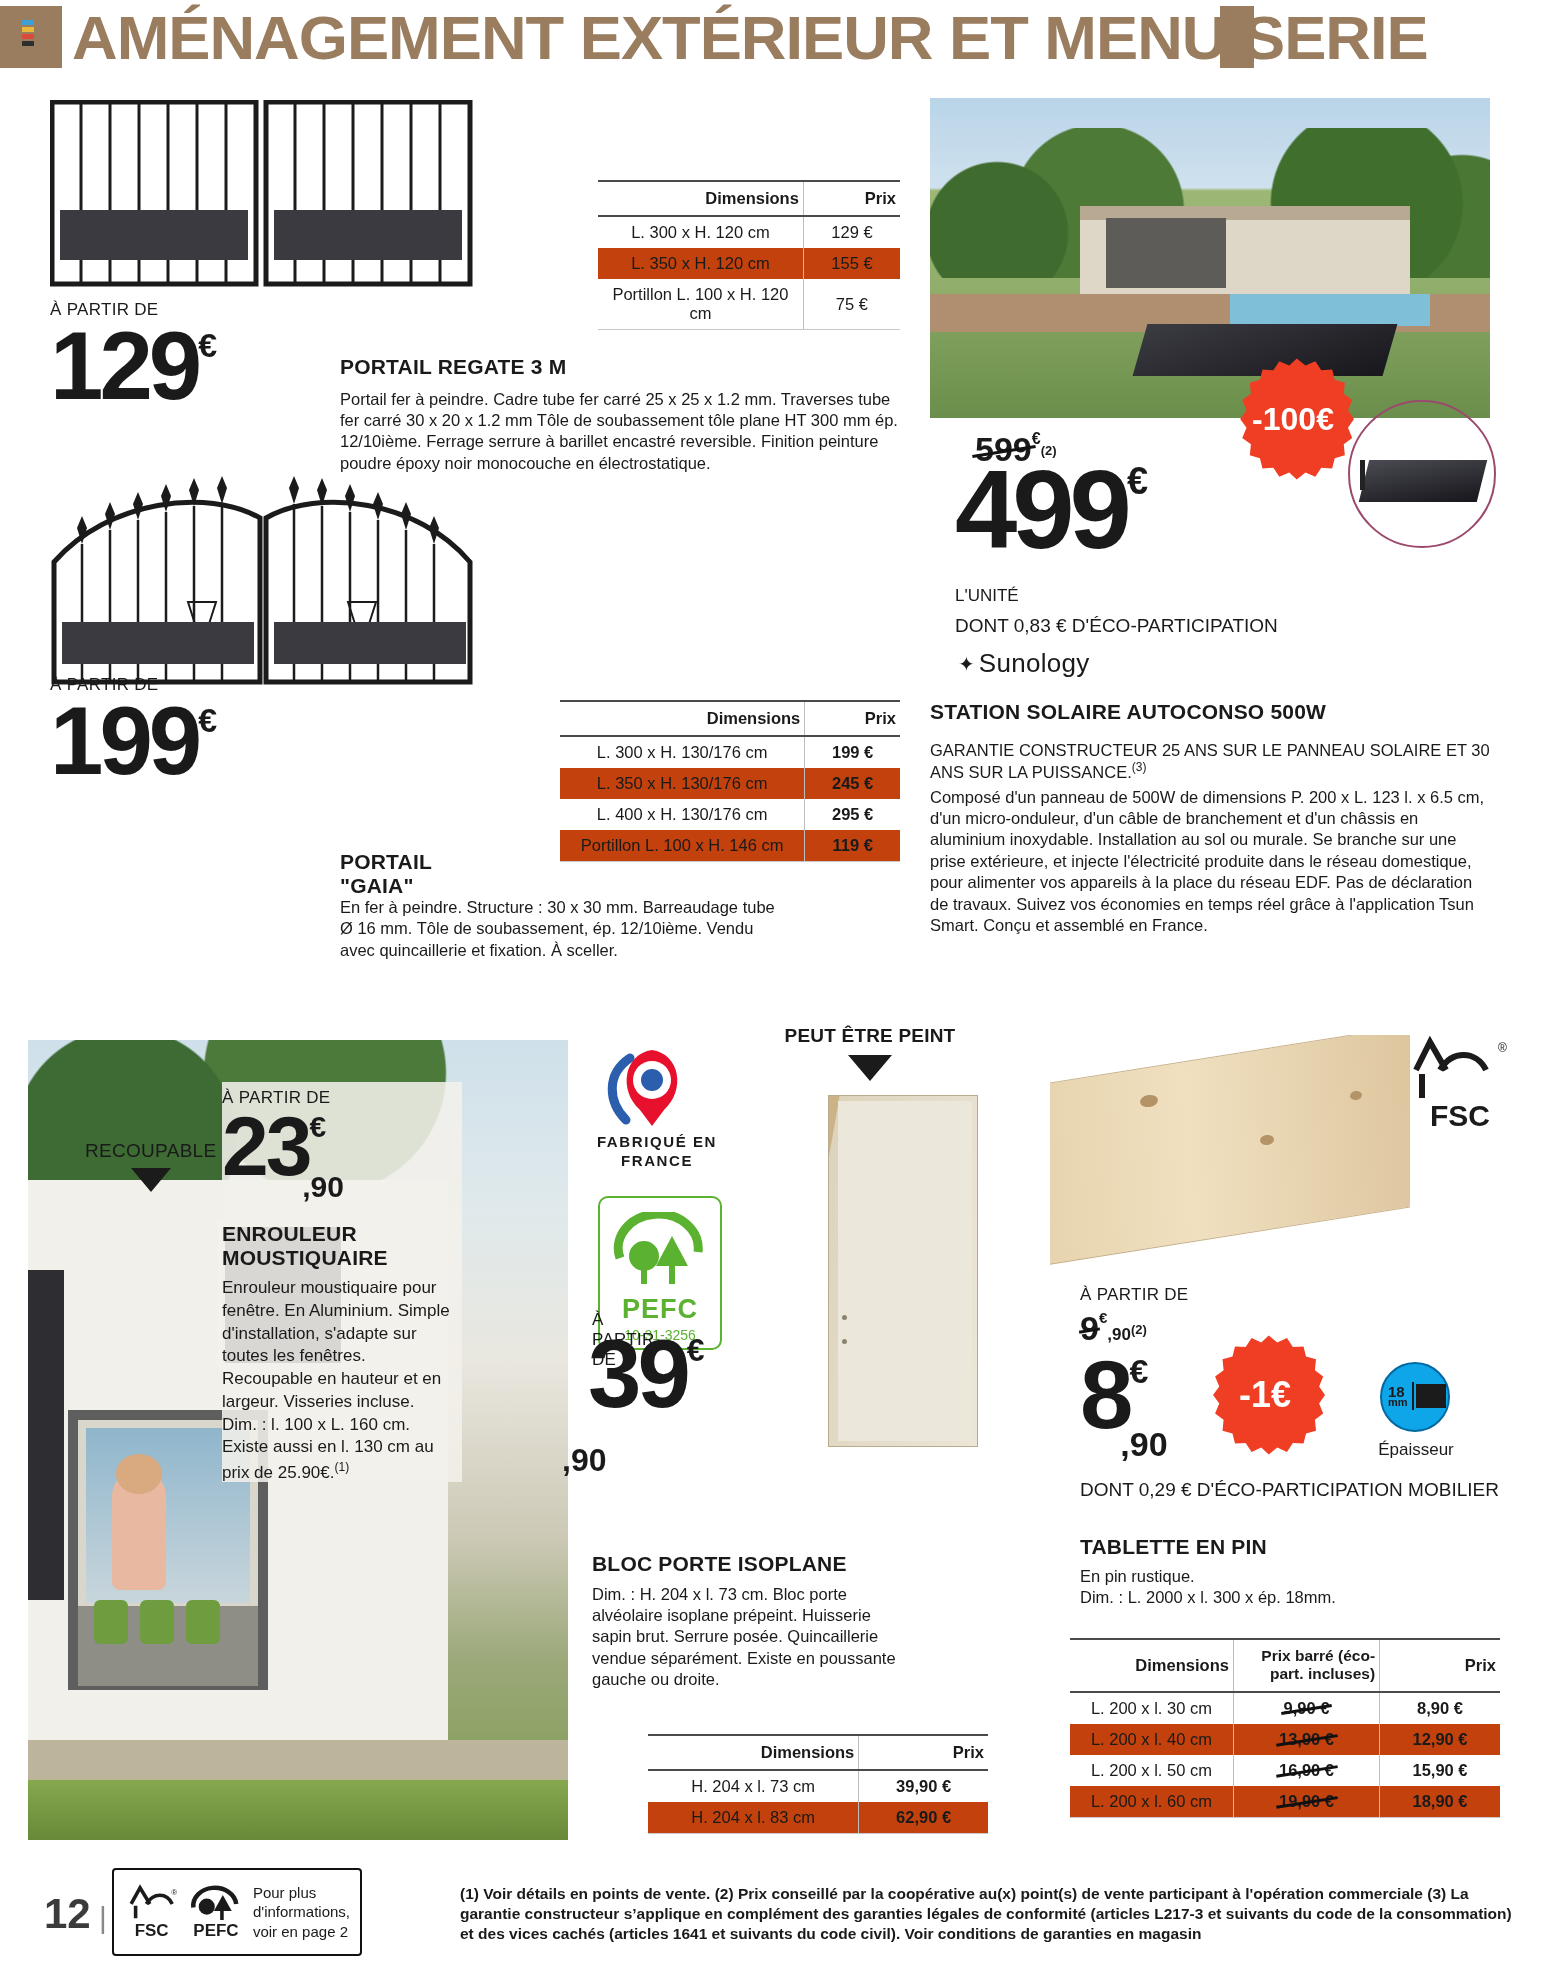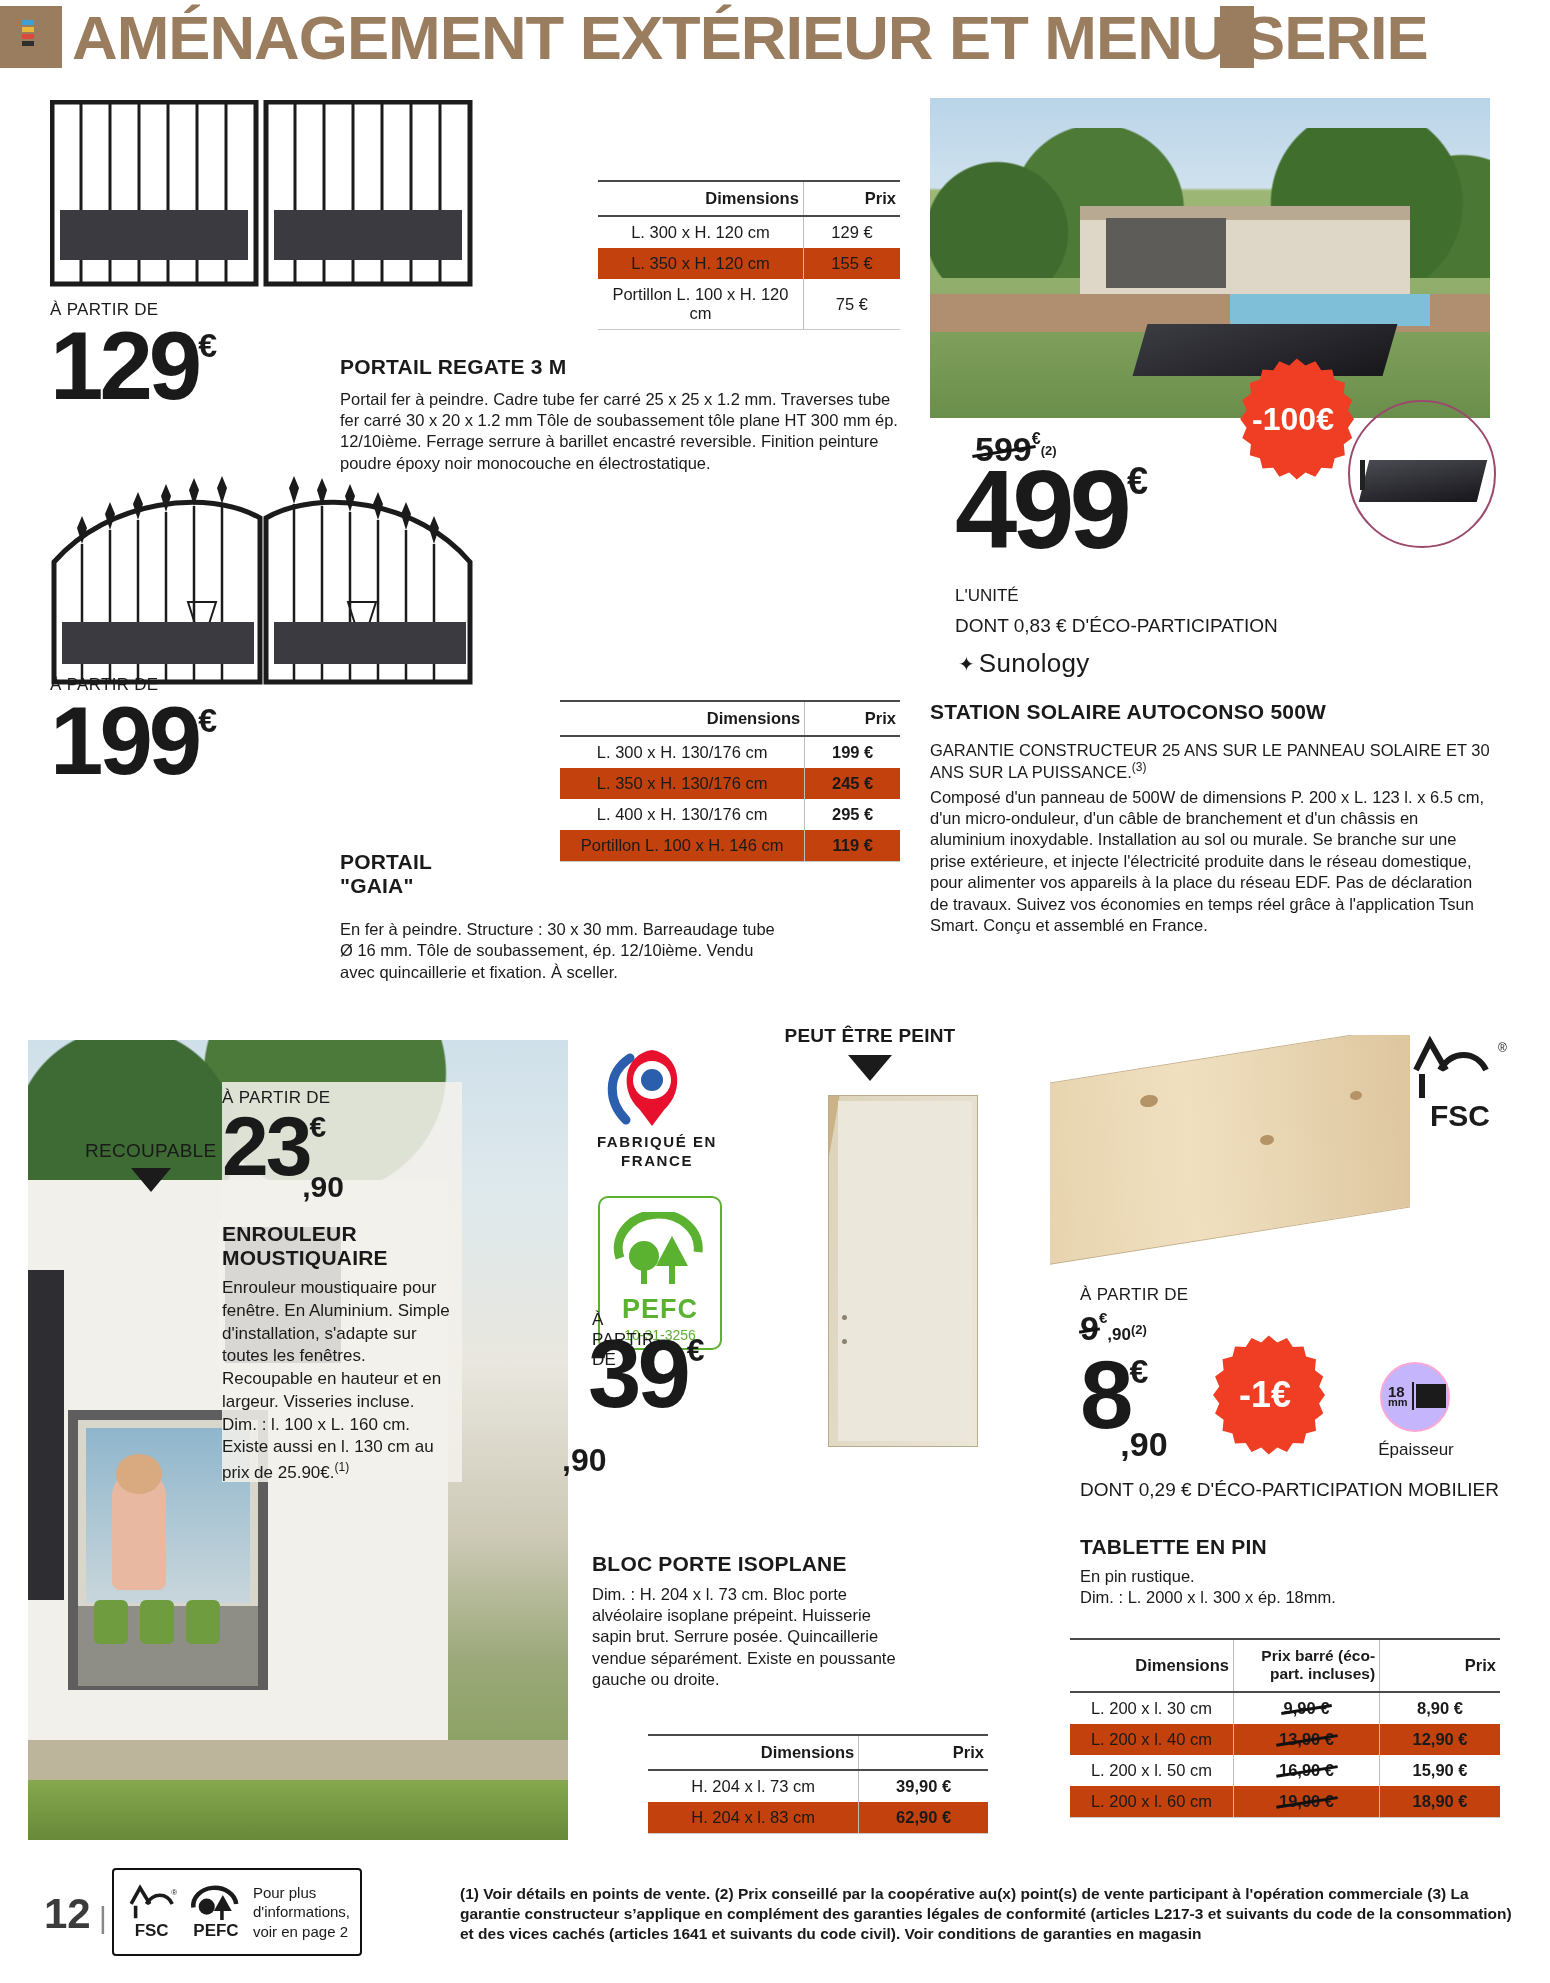--- a/index.html
+++ b/index.html
@@ -187,21 +187,21 @@
     <div class="bigprice" style="margin-top:6px">
       <span class="num">199</span><span class="eur">€</span>
     </div>
   </div>
 
   <div style="position:absolute;left:340px;top:850px;width:440px">
     <div class="ptitle">
       <div>PORTAIL</div>
       <div>"GAIA"</div>
     </div>
-    <div class="pdesc" style="margin-top:22px">En fer à peindre. Structure : 30 x 30 mm. Barreaudage tube Ø 16 mm. Tôle de soubassement, ép. 12/10ième. Vendu avec quincaillerie et fixation. À sceller.</div>
+    <div class="pdesc" style="margin-top:0">En fer à peindre. Structure : 30 x 30 mm. Barreaudage tube Ø 16 mm. Tôle de soubassement, ép. 12/10ième. Vendu avec quincaillerie et fixation. À sceller.</div>
   </div>
 
   <div style="position:absolute;left:560px;top:700px;width:340px">
     <table class="dt">
       <thead>
           <tr>
         <th style="width:72%">Dimensions</th>
         <th class="sep">Prix</th>
       </tr>
         </thead>
@@ -415,21 +415,21 @@
     </div>
     <div style="margin-top:4px">
       <span class="bold" style="font-size:96px;letter-spacing:-4px;line-height:.9">8</span><span class="bold" style="font-size:34px;vertical-align:top">€</span><span class="bold" style="font-size:34px;display:inline-block;margin-left:-28px;transform:translateY(28px)">,90</span>
     </div>
   </div>
 
   <div class="burst" style="left:1205px;top:1335px;width:120px;height:120px;font-size:36px">
     <span>-1€</span>
   </div>
 
-  <div style="position:absolute;left:1380px;top:1362px;width:70px;height:70px;border-radius:50%;border:2px solid #f9a8d4;background:#c4b5fd">
+  <div style="position:absolute;left:1380px;top:1362px;width:70px;height:70px;border-radius:50%;border:2px solid #0369a1;background:#0ea5e9">
     <div style="position:absolute;left:6px;top:20px;font-weight:bold;font-size:15px;line-height:1">18</div>
     <div style="position:absolute;left:6px;top:33px;font-weight:bold;font-size:11px;line-height:1">mm</div>
     <div style="position:absolute;left:34px;top:20px;width:30px;height:24px;background:#1b1b1b"></div>
     <div style="position:absolute;left:30px;top:18px;width:2px;height:28px;background:#1b1b1b"></div>
   </div>
   <div style="position:absolute;left:1358px;top:1440px;width:116px;text-align:center;font-size:17px">Épaisseur</div>
 
   <div style="position:absolute;left:1080px;top:1478px;font-size:19px;line-height:1.22">DONT 0,29 € D'ÉCO-PARTICIPATION MOBILIER</div>
 
   <div style="position:absolute;left:1080px;top:1535px;width:420px">

